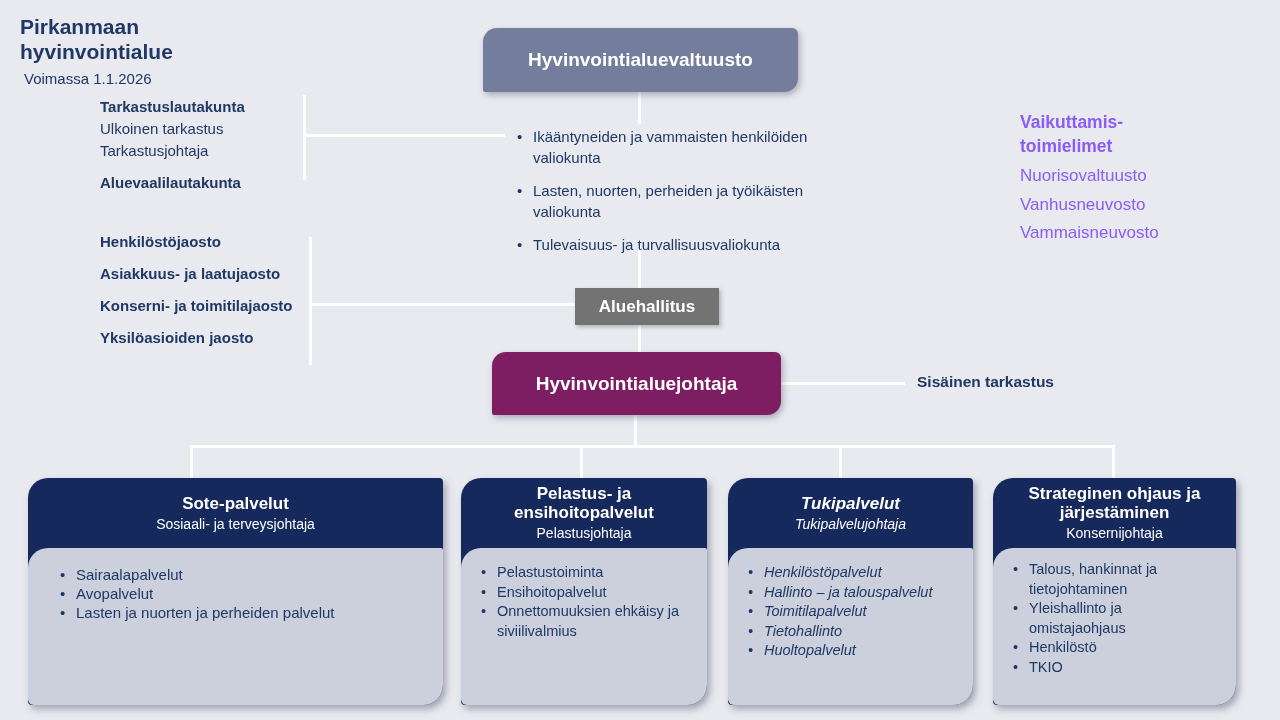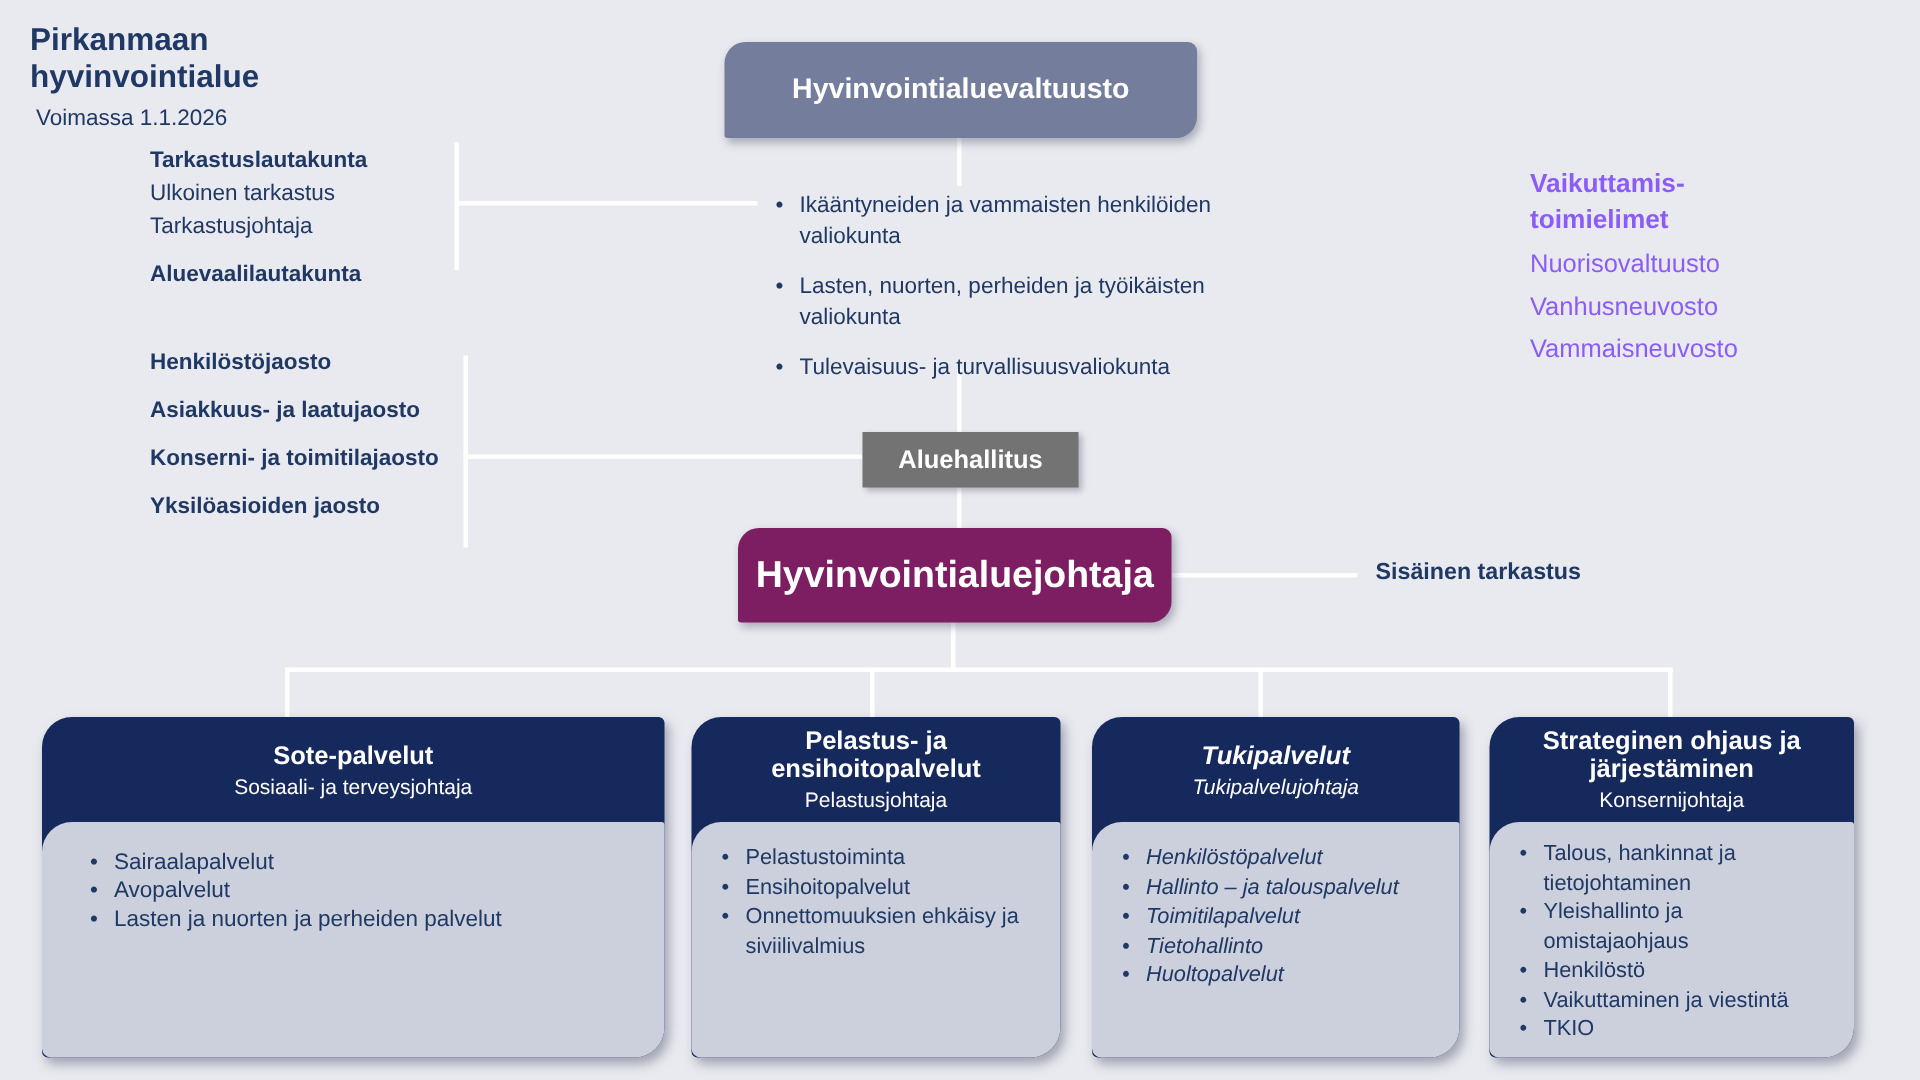--- a/index.html
+++ b/index.html
@@ -36,21 +36,21 @@
   .node{
     position:absolute;display:flex;align-items:center;justify-content:center;
     color:#fff;font-weight:bold;text-align:center;
     box-shadow:2px 3px 6px rgba(90,95,120,0.45);
   }
   .node-council{left:483px;top:28px;width:315px;height:64px;background:#747E9C;
     border-radius:14px 6px 14px 2px;font-size:19px;}
   .node-board{left:575px;top:288px;width:144px;height:37px;background:#737373;
     font-size:17px;box-shadow:2px 2px 4px rgba(90,95,120,0.4);}
   .node-director{left:492px;top:352px;width:289px;height:63px;background:#7D1E63;
-    border-radius:14px 6px 14px 2px;font-size:25px;}
+    border-radius:14px 6px 14px 2px;font-size:19px;}
 
   .audit-label{position:absolute;left:917px;top:373px;font-weight:bold;font-size:15.5px;color:#1F3864;}
 
   
   ul.blist{margin:0;padding:0;list-style:none;}
   ul.blist li{position:relative;padding-left:18px;}
   ul.blist li::before{content:"\2022";position:absolute;left:2px;}
   .committees{position:absolute;left:515px;top:126px;width:355px;font-size:15px;color:#1F3864;}
   .committees li{line-height:21px;margin-bottom:12px;}
 
@@ -192,19 +192,18 @@
   <div class="card card4">
     <div class="hdr">
       <div class="t">Strateginen ohjaus ja järjestäminen</div>
       <div class="s">Konsernijohtaja</div>
     </div>
     <div class="panel">
       <ul class="blist">
         <li>Talous, hankinnat ja tietojohtaminen</li>
         <li>Yleishallinto ja omistajaohjaus</li>
         <li>Henkilöstö</li>
-        <li>Vaikuttaminen ja viestintä</li>
         <li>TKIO</li>
       </ul>
     </div>
   </div>
 
 </div>
 
 </body></html>

